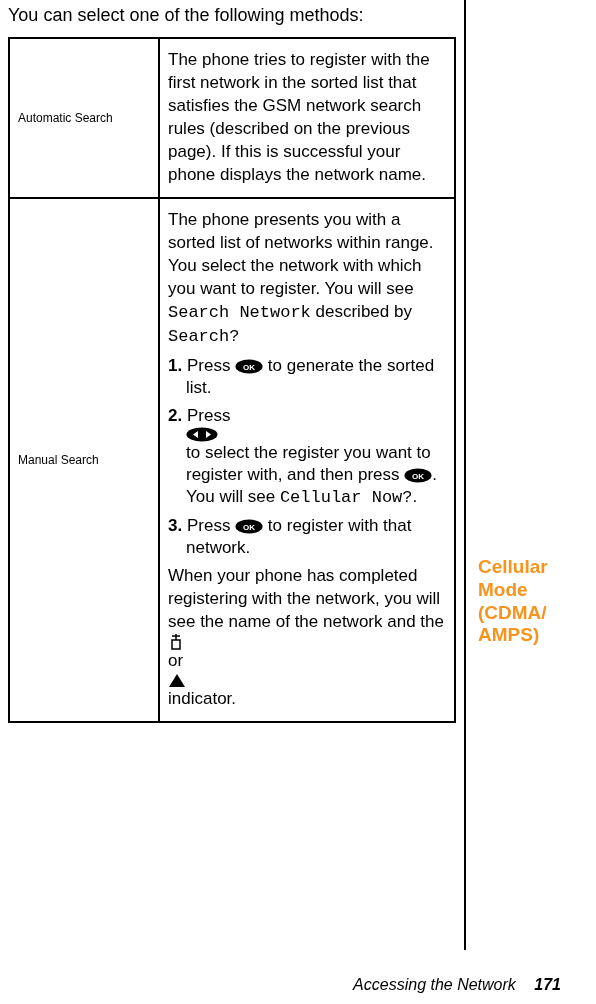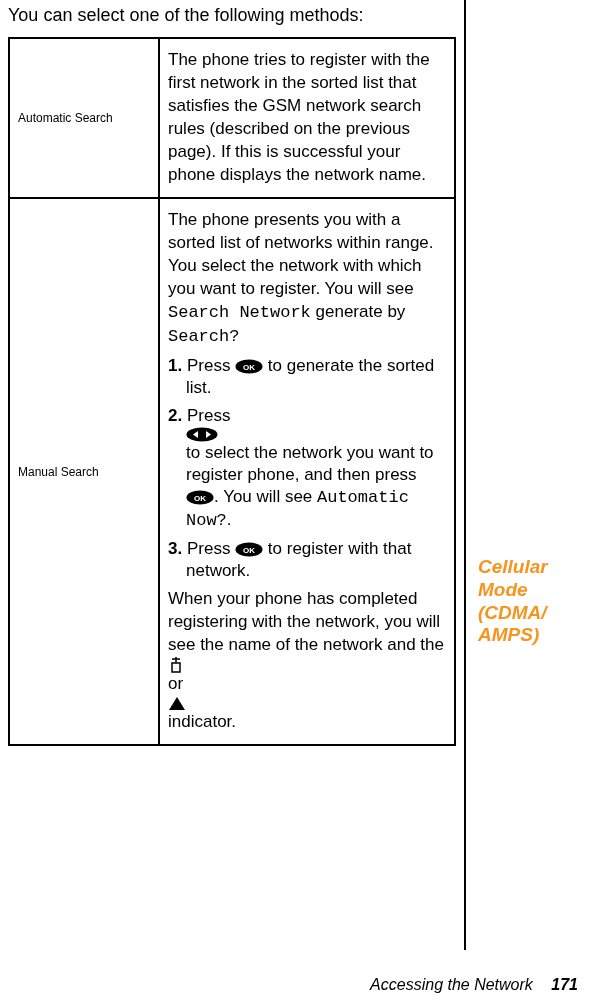--- a/index.html
+++ b/index.html
@@ -11,22 +11,22 @@
   table.methods { border-collapse: collapse; width: 100%; }
   table.methods td { border: 2px solid #000; padding: 10px 8px; vertical-align: middle; font-size: 17px; line-height: 1.35; margin-top: 40px; }
   table.methods td.label { width: 150px; font-size: 12px; }
   .lcd { font-family: "Courier New", monospace; font-weight: 400; letter-spacing: 0px; }
   ol.steps { list-style: none; margin: 6px 0 6px 0; padding-left: 0; }
   ol.steps li { margin: 4px 0 6px 18px; text-indent: -18px; font-size: 17px; line-height: 1.3; }
   ol.steps li .num { font-weight: bold; }
   .icon-ok { display: inline-block; vertical-align: middle; }
   .icon-ok svg, .icon-lr svg, .icon-ant svg, .icon-tri svg { display: block; }
   .note { font-size: 18px; line-height: 1.3; margin-top: 14px; }
-  .sidecol { position: absolute; left: 478px; top: 556px; width: 108px; color: #f7941d; font-weight: bold; font-style: italic; font-size: 19px; line-height: 1.2; }
-  .footer { position: absolute; left: 0; bottom: 10px; width: 596px; font-size: 16px; font-style: italic; text-align: right; padding-right: 18px; }
+  .sidecol { position: absolute; left: 478px; top: 556px; width: 108px; color: #f7941d; font-weight: bold; font-size: 19px; line-height: 1.2; }
+  .footer { position: absolute; left: 0; bottom: 10px; width: 596px; font-size: 16px; font-style: italic; text-align: right; padding-right: 35px; }
   .footer .pn { font-weight: bold; font-style: italic; margin-left: 14px; }
   b { font-weight: normal; }
 </style>
 </head>
 <body>
 
 <div class="page">
 
   <div class="vline"></div>
 
@@ -35,40 +35,40 @@
 
     <table class="methods">
       <tbody>
           <tr>
         <td class="label">Automatic Search</td>
         <td>The phone tries to register with the first network in the sorted list that satisfies the GSM network search rules (described on the previous page). If this is successful your phone displays the network name.</td>
       </tr>
       <tr>
         <td class="label">Manual Search</td>
         <td>
-          <span>The phone presents you with a sorted list of networks within range. You select the network with which you want to register. You will see </span><span class="lcd">Search Network</span><span> generate by </span><span class="lcd">Search?</span>
+          <span>The phone presents you with a sorted list of networks within range. You select the network with which you want to register. You will see </span><span class="lcd">Search Network</span><span> described by </span><span class="lcd">Search?</span>
 
           <ol class="steps">
             <li>
               <span class="num">1.</span>
               <b>Press </b><span class="icon-ok"><svg width="28" height="15" viewBox="0 0 28 15">
                       <ellipse cx="14" cy="7.5" rx="13.5" ry="7" fill="#000"></ellipse>
                       <text x="14" y="10.5" font-size="8" font-family="Arial" font-weight="bold" fill="#fff" text-anchor="middle">OK</text>
                     </svg></span><span> to generate the sorted list.</span>
             </li>
             <li>
               <span class="num">2.</span>
               <b>Press </b><span class="icon-lr"><svg width="32" height="15" viewBox="0 0 32 15">
                       <ellipse cx="16" cy="7.5" rx="15.5" ry="7" fill="#000"></ellipse>
                       <polygon points="7,7.5 12,4 12,11" fill="#fff"></polygon>
                       <polygon points="25,7.5 20,4 20,11" fill="#fff"></polygon>
-                    </svg></span><span> to select the network you want to register phone, and then </span><b>press </b><span class="icon-ok"><svg width="28" height="15" viewBox="0 0 28 15">
+                    </svg></span><span> to select the register you want to register with, and then </span><b>press </b><span class="icon-ok"><svg width="28" height="15" viewBox="0 0 28 15">
                       <ellipse cx="14" cy="7.5" rx="13.5" ry="7" fill="#000"></ellipse>
                       <text x="14" y="10.5" font-size="8" font-family="Arial" font-weight="bold" fill="#fff" text-anchor="middle">OK</text>
-                    </svg></span><span>. You will see </span><span class="lcd">Automatic Now?</span><span>.</span>
+                    </svg></span><span>. You will see </span><span class="lcd">Cellular Now?</span><span>.</span>
             </li>
             <li>
               <span class="num">3.</span>
               <b>Press </b><span class="icon-ok"><svg width="28" height="15" viewBox="0 0 28 15">
                       <ellipse cx="14" cy="7.5" rx="13.5" ry="7" fill="#000"></ellipse>
                       <text x="14" y="10.5" font-size="8" font-family="Arial" font-weight="bold" fill="#fff" text-anchor="middle">OK</text>
                     </svg></span><span> to register with that network.</span>
             </li>
           </ol>
 

